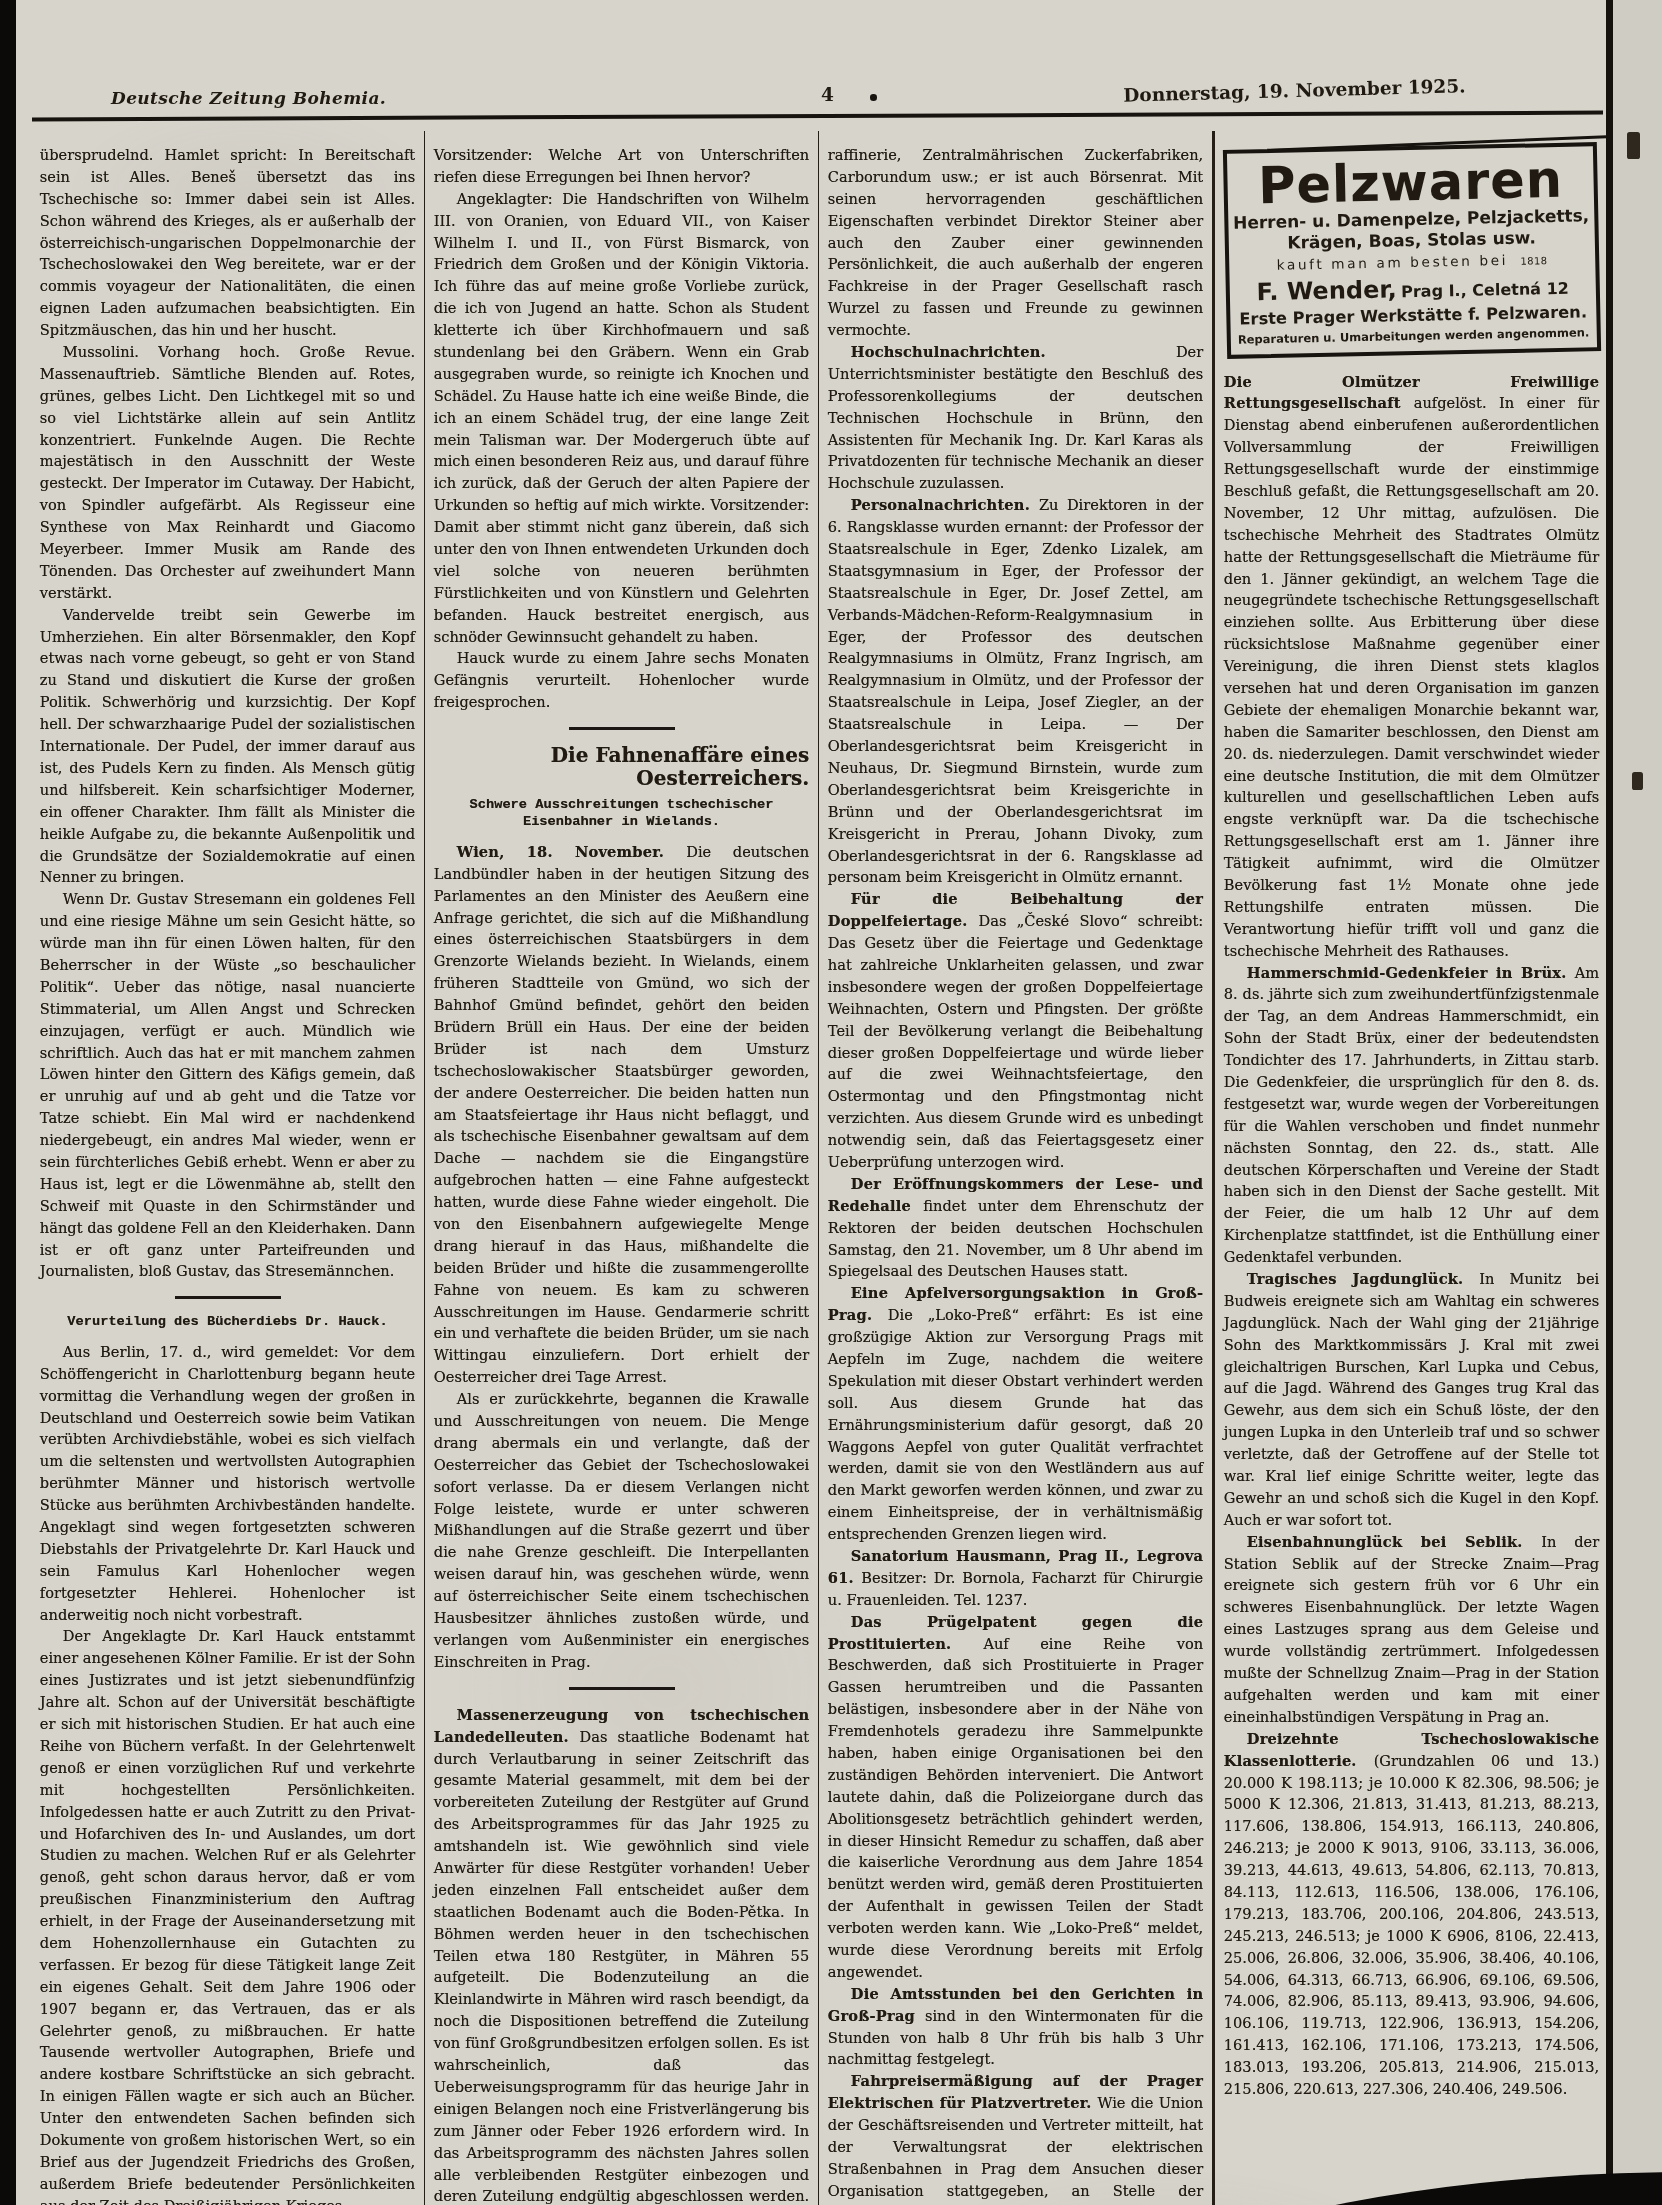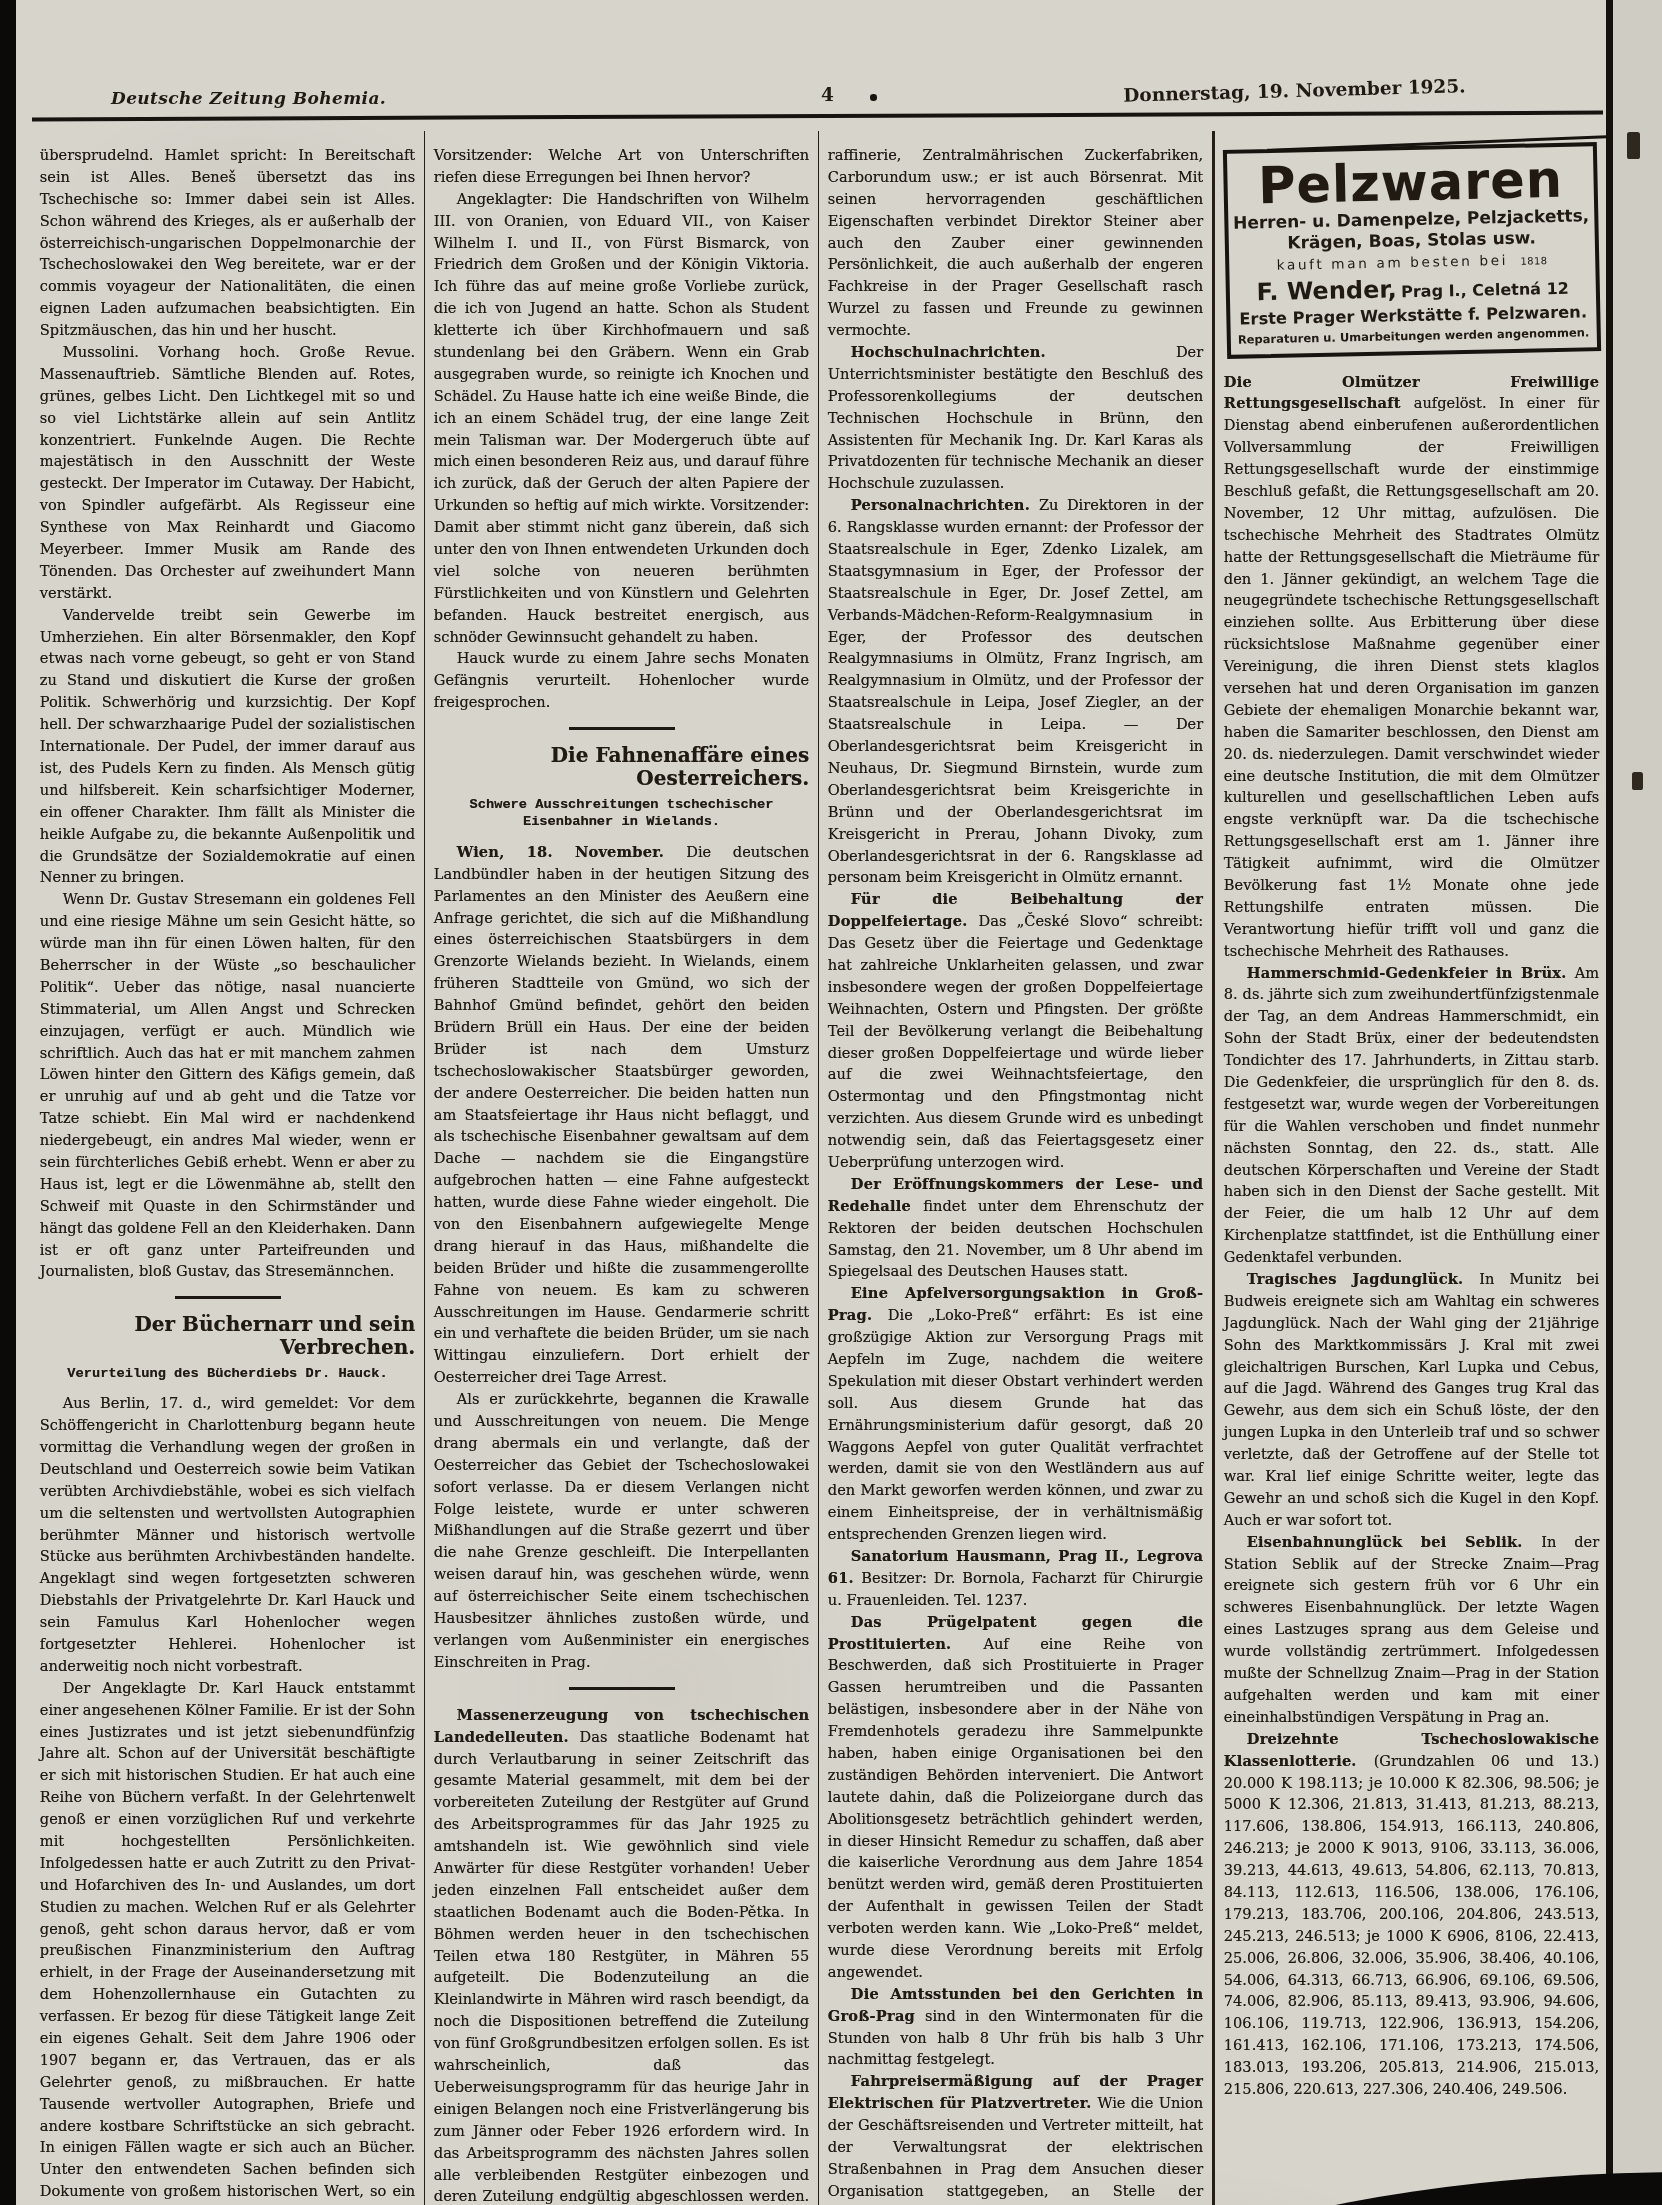--- a/index.html
+++ b/index.html
@@ -64,21 +64,20 @@
   <div class="rule-main"></div>
   <div class="rule-right"></div>
 
   <div class="cols" id="cols">
       <div class="col">
         <p class="para noindent">übersprudelnd. Hamlet spricht: In Bereitschaft sein ist Alles. Beneš übersetzt das ins Tschechische so: Immer dabei sein ist Alles. Schon während des Krieges, als er außerhalb der österreichisch-ungarischen Doppelmonarchie der Tschechoslowakei den Weg bereitete, war er der commis voyageur der Nationalitäten, die einen eignen Laden aufzumachen beabsichtigten. Ein Spitzmäuschen, das hin und her huscht.</p>
         <p class="para">Mussolini. Vorhang hoch. Große Revue. Massenauftrieb. Sämtliche Blenden auf. Rotes, grünes, gelbes Licht. Den Lichtkegel mit so und so viel Lichtstärke allein auf sein Antlitz konzentriert. Funkelnde Augen. Die Rechte majestätisch in den Ausschnitt der Weste gesteckt. Der Imperator im Cutaway. Der Habicht, von Spindler aufgefärbt. Als Regisseur eine Synthese von Max Reinhardt und Giacomo Meyerbeer. Immer Musik am Rande des Tönenden. Das Orchester auf zweihundert Mann verstärkt.</p>
         <p class="para">Vandervelde treibt sein Gewerbe im Umherziehen. Ein alter Börsenmakler, den Kopf etwas nach vorne gebeugt, so geht er von Stand zu Stand und diskutiert die Kurse der großen Politik. Schwerhörig und kurzsichtig. Der Kopf hell. Der schwarzhaarige Pudel der sozialistischen Internationale. Der Pudel, der immer darauf aus ist, des Pudels Kern zu finden. Als Mensch gütig und hilfsbereit. Kein scharfsichtiger Moderner, ein offener Charakter. Ihm fällt als Minister die heikle Aufgabe zu, die bekannte Außenpolitik und die Grundsätze der Sozialdemokratie auf einen Nenner zu bringen.</p>
         <p class="para">Wenn Dr. Gustav Stresemann ein goldenes Fell und eine riesige Mähne um sein Gesicht hätte, so würde man ihn für einen Löwen halten, für den Beherrscher in der Wüste „so beschaulicher Politik“. Ueber das nötige, nasal nuancierte Stimmaterial, um Allen Angst und Schrecken einzujagen, verfügt er auch. Mündlich wie schriftlich. Auch das hat er mit manchem zahmen Löwen hinter den Gittern des Käfigs gemein, daß er unruhig auf und ab geht und die Tatze vor Tatze schiebt. Ein Mal wird er nachdenkend niedergebeugt, ein andres Mal wieder, wenn er sein fürchterliches Gebiß erhebt. Wenn er aber zu Haus ist, legt er die Löwenmähne ab, stellt den Schweif mit Quaste in den Schirmständer und hängt das goldene Fell an den Kleiderhaken. Dann ist er oft ganz unter Parteifreunden und Journalisten, bloß Gustav, das Stresemännchen.</p>
         <div class="sep"></div>
-        <div class="h1">Der Büchernarr und sein Verbrechen.</div>
         <div class="h2">Verurteilung des Bücherdiebs Dr. Hauck.</div>
         <p class="para">Aus Berlin, 17. d., wird gemeldet: Vor dem Schöffengericht in Charlottenburg begann heute vormittag die Verhandlung wegen der großen in Deutschland und Oesterreich sowie beim Vatikan verübten Archivdiebstähle, wobei es sich vielfach um die seltensten und wertvollsten Autographien berühmter Männer und historisch wertvolle Stücke aus berühmten Archivbeständen handelte. Angeklagt sind wegen fortgesetzten schweren Diebstahls der Privatgelehrte Dr. Karl Hauck und sein Famulus Karl Hohenlocher wegen fortgesetzter Hehlerei. Hohenlocher ist anderweitig noch nicht vorbestraft.</p>
         <p class="para">Der Angeklagte Dr. Karl Hauck entstammt einer angesehenen Kölner Familie. Er ist der Sohn eines Justizrates und ist jetzt siebenundfünfzig Jahre alt. Schon auf der Universität beschäftigte er sich mit historischen Studien. Er hat auch eine Reihe von Büchern verfaßt. In der Gelehrtenwelt genoß er einen vorzüglichen Ruf und verkehrte mit hochgestellten Persönlichkeiten. Infolgedessen hatte er auch Zutritt zu den Privat- und Hofarchiven des In- und Auslandes, um dort Studien zu machen. Welchen Ruf er als Gelehrter genoß, geht schon daraus hervor, daß er vom preußischen Finanzministerium den Auftrag erhielt, in der Frage der Auseinandersetzung mit dem Hohenzollernhause ein Gutachten zu verfassen. Er bezog für diese Tätigkeit lange Zeit ein eigenes Gehalt. Seit dem Jahre 1906 oder 1907 begann er, das Vertrauen, das er als Gelehrter genoß, zu mißbrauchen. Er hatte Tausende wertvoller Autographen, Briefe und andere kostbare Schriftstücke an sich gebracht. In einigen Fällen wagte er sich auch an Bücher. Unter den entwendeten Sachen befinden sich Dokumente von großem historischen Wert, so ein Brief aus der Jugendzeit Friedrichs des Großen, außerdem Briefe bedeutender Persönlichkeiten aus der Zeit des Dreißigjährigen Krieges.</p>
       </div>
       <div class="col">
         <p class="para noindent">Vorsitzender: Welche Art von Unterschriften riefen diese Erregungen bei Ihnen hervor?</p>
         <p class="para">Angeklagter: Die Handschriften von Wilhelm III. von Oranien, von Eduard VII., von Kaiser Wilhelm I. und II., von Fürst Bismarck, von Friedrich dem Großen und der Königin Viktoria. Ich führe das auf meine große Vorliebe zurück, die ich von Jugend an hatte. Schon als Student kletterte ich über Kirchhofmauern und saß stundenlang bei den Gräbern. Wenn ein Grab ausgegraben wurde, so reinigte ich Knochen und Schädel. Zu Hause hatte ich eine weiße Binde, die ich an einem Schädel trug, der eine lange Zeit mein Talisman war. Der Modergeruch übte auf mich einen besonderen Reiz aus, und darauf führe ich zurück, daß der Geruch der alten Papiere der Urkunden so heftig auf mich wirkte. Vorsitzender: Damit aber stimmt nicht ganz überein, daß sich unter den von Ihnen entwendeten Urkunden doch viel solche von neueren berühmten Fürstlichkeiten und von Künstlern und Gelehrten befanden. Hauck bestreitet energisch, aus schnöder Gewinnsucht gehandelt zu haben.</p>
         <p class="para">Hauck wurde zu einem Jahre sechs Monaten Gefängnis verurteilt. Hohenlocher wurde freigesprochen.</p>
         <div class="sep"></div>
         <div class="h1">Die Fahnenaffäre eines Oesterreichers.</div>

